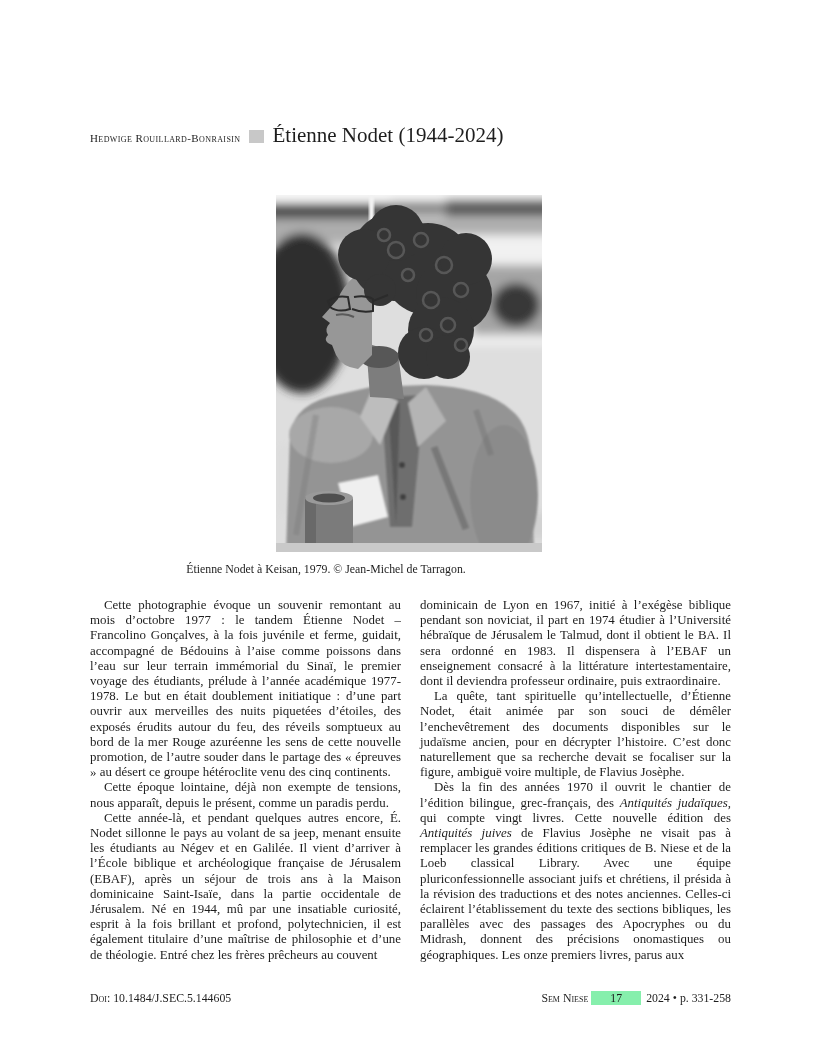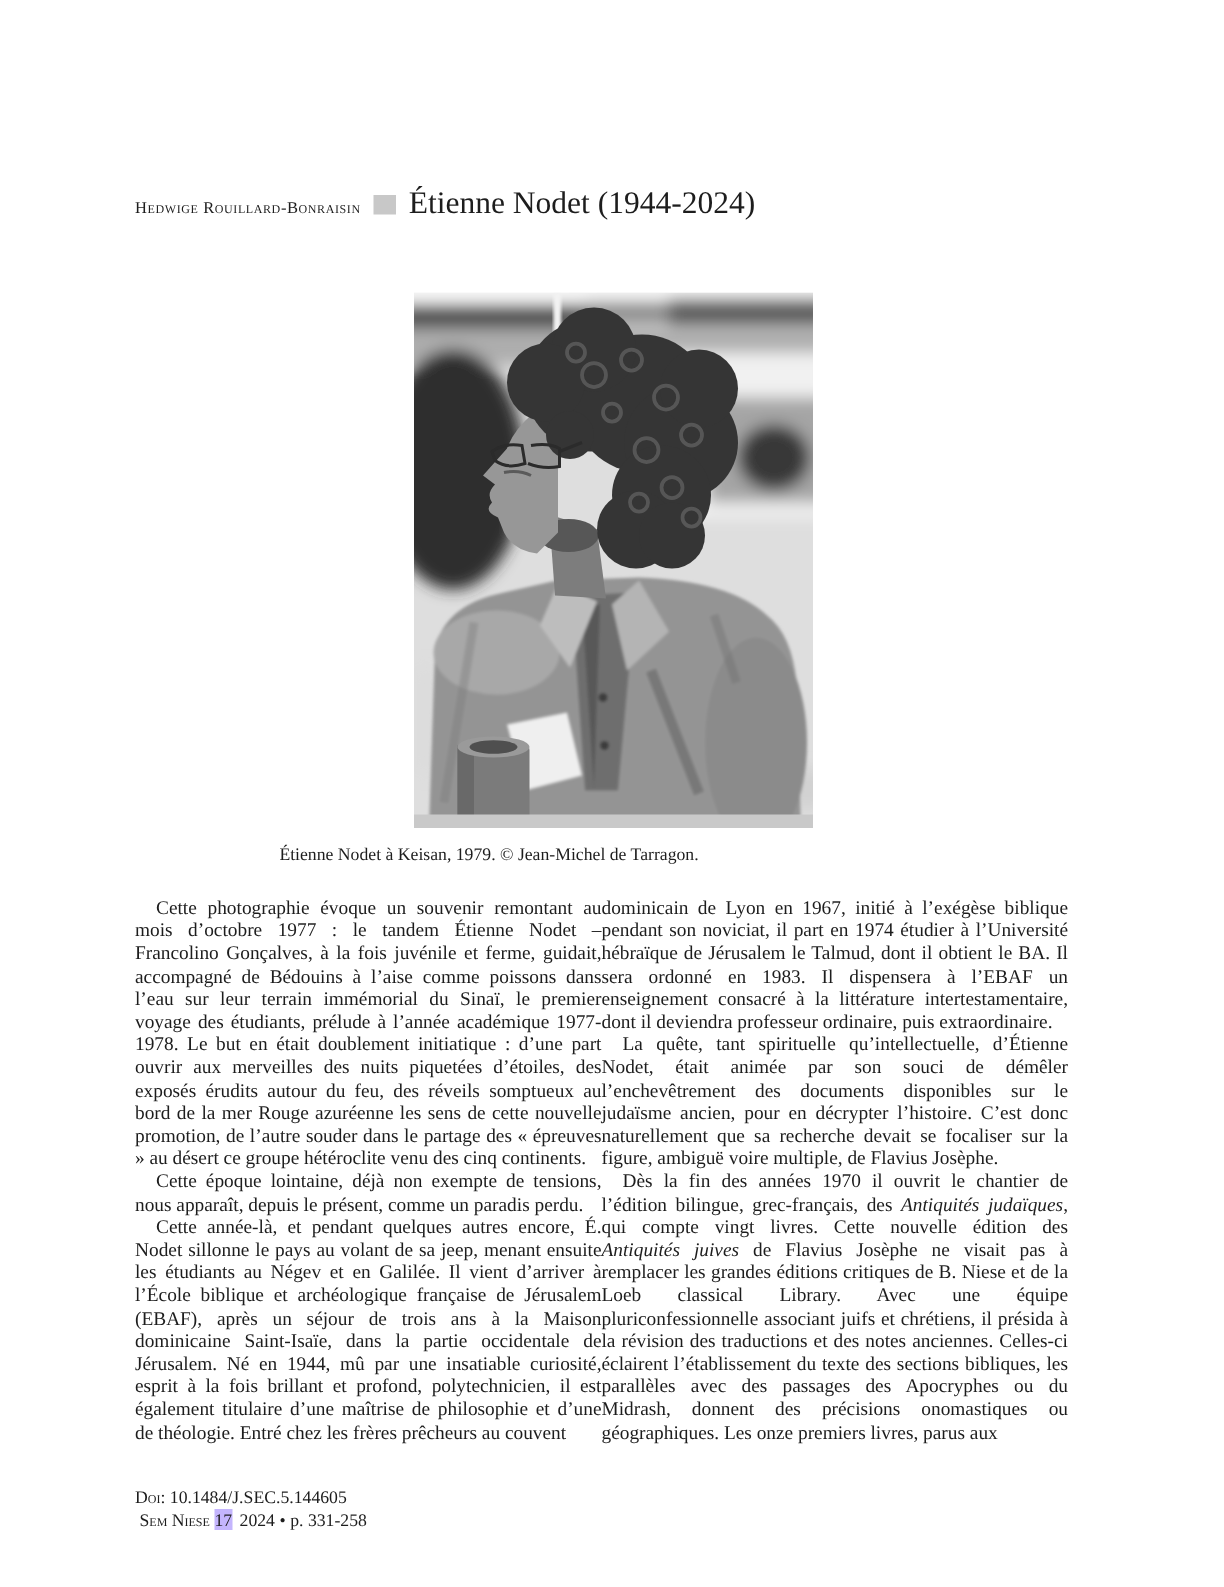--- a/index.html
+++ b/index.html
@@ -8,29 +8,29 @@
     font-family:"Liberation Serif", serif;color:#1d1d1d;overflow:hidden;
   }
   .header{position:absolute;top:123px;left:90px;width:641px;white-space:nowrap;}
   .author{font-variant:small-caps;font-size:11px;letter-spacing:0.4px;}
   .sep-square{display:inline-block;width:15px;height:13px;background:#c8c8c8;
     margin:0 8px 0 9px;vertical-align:-1px;}
   .title{font-size:21px;}
   .figure{position:absolute;top:195px;left:276px;width:266px;height:357px;overflow:hidden;}
   .figure svg{display:block;}
   .caption{position:absolute;top:562px;left:0;width:652px;text-align:center;font-size:11.8px;}
-  .columns{position:absolute;top:598px;left:90px;width:641px;display:flex;}
+  .columns{position:absolute;top:598px;left:90px;width:641px;display:flex;gap:19px;}
   .col{width:311px;font-size:12.9px;line-height:15.2px;text-align:justify;}
   .para{margin:0;}
   .para.indent{text-indent:14px;}
   .para em{}
   .footer{position:absolute;top:991px;left:90px;width:641px;display:flex;
-    justify-content:space-between;font-size:11.8px;flex-direction:column;}
+    justify-content:space-between;font-size:11.8px;}
   .sc{font-variant:small-caps;}
-  .issue-badge{background:#c4b5fd;padding:0 0;margin:18px 2px;}
+  .issue-badge{background:#86efac;padding:0 19px;margin:18px 2px;}
   .footer-right span{margin-left:3px;}
 </style>
 </head>
 <body>
 
 <div>
 
   <div class="header">
     <span class="author">Hedwige Rouillard-Bonraisin</span><span class="sep-square"></span><span class="title">Étienne Nodet (1944-2024)</span>
   </div>

